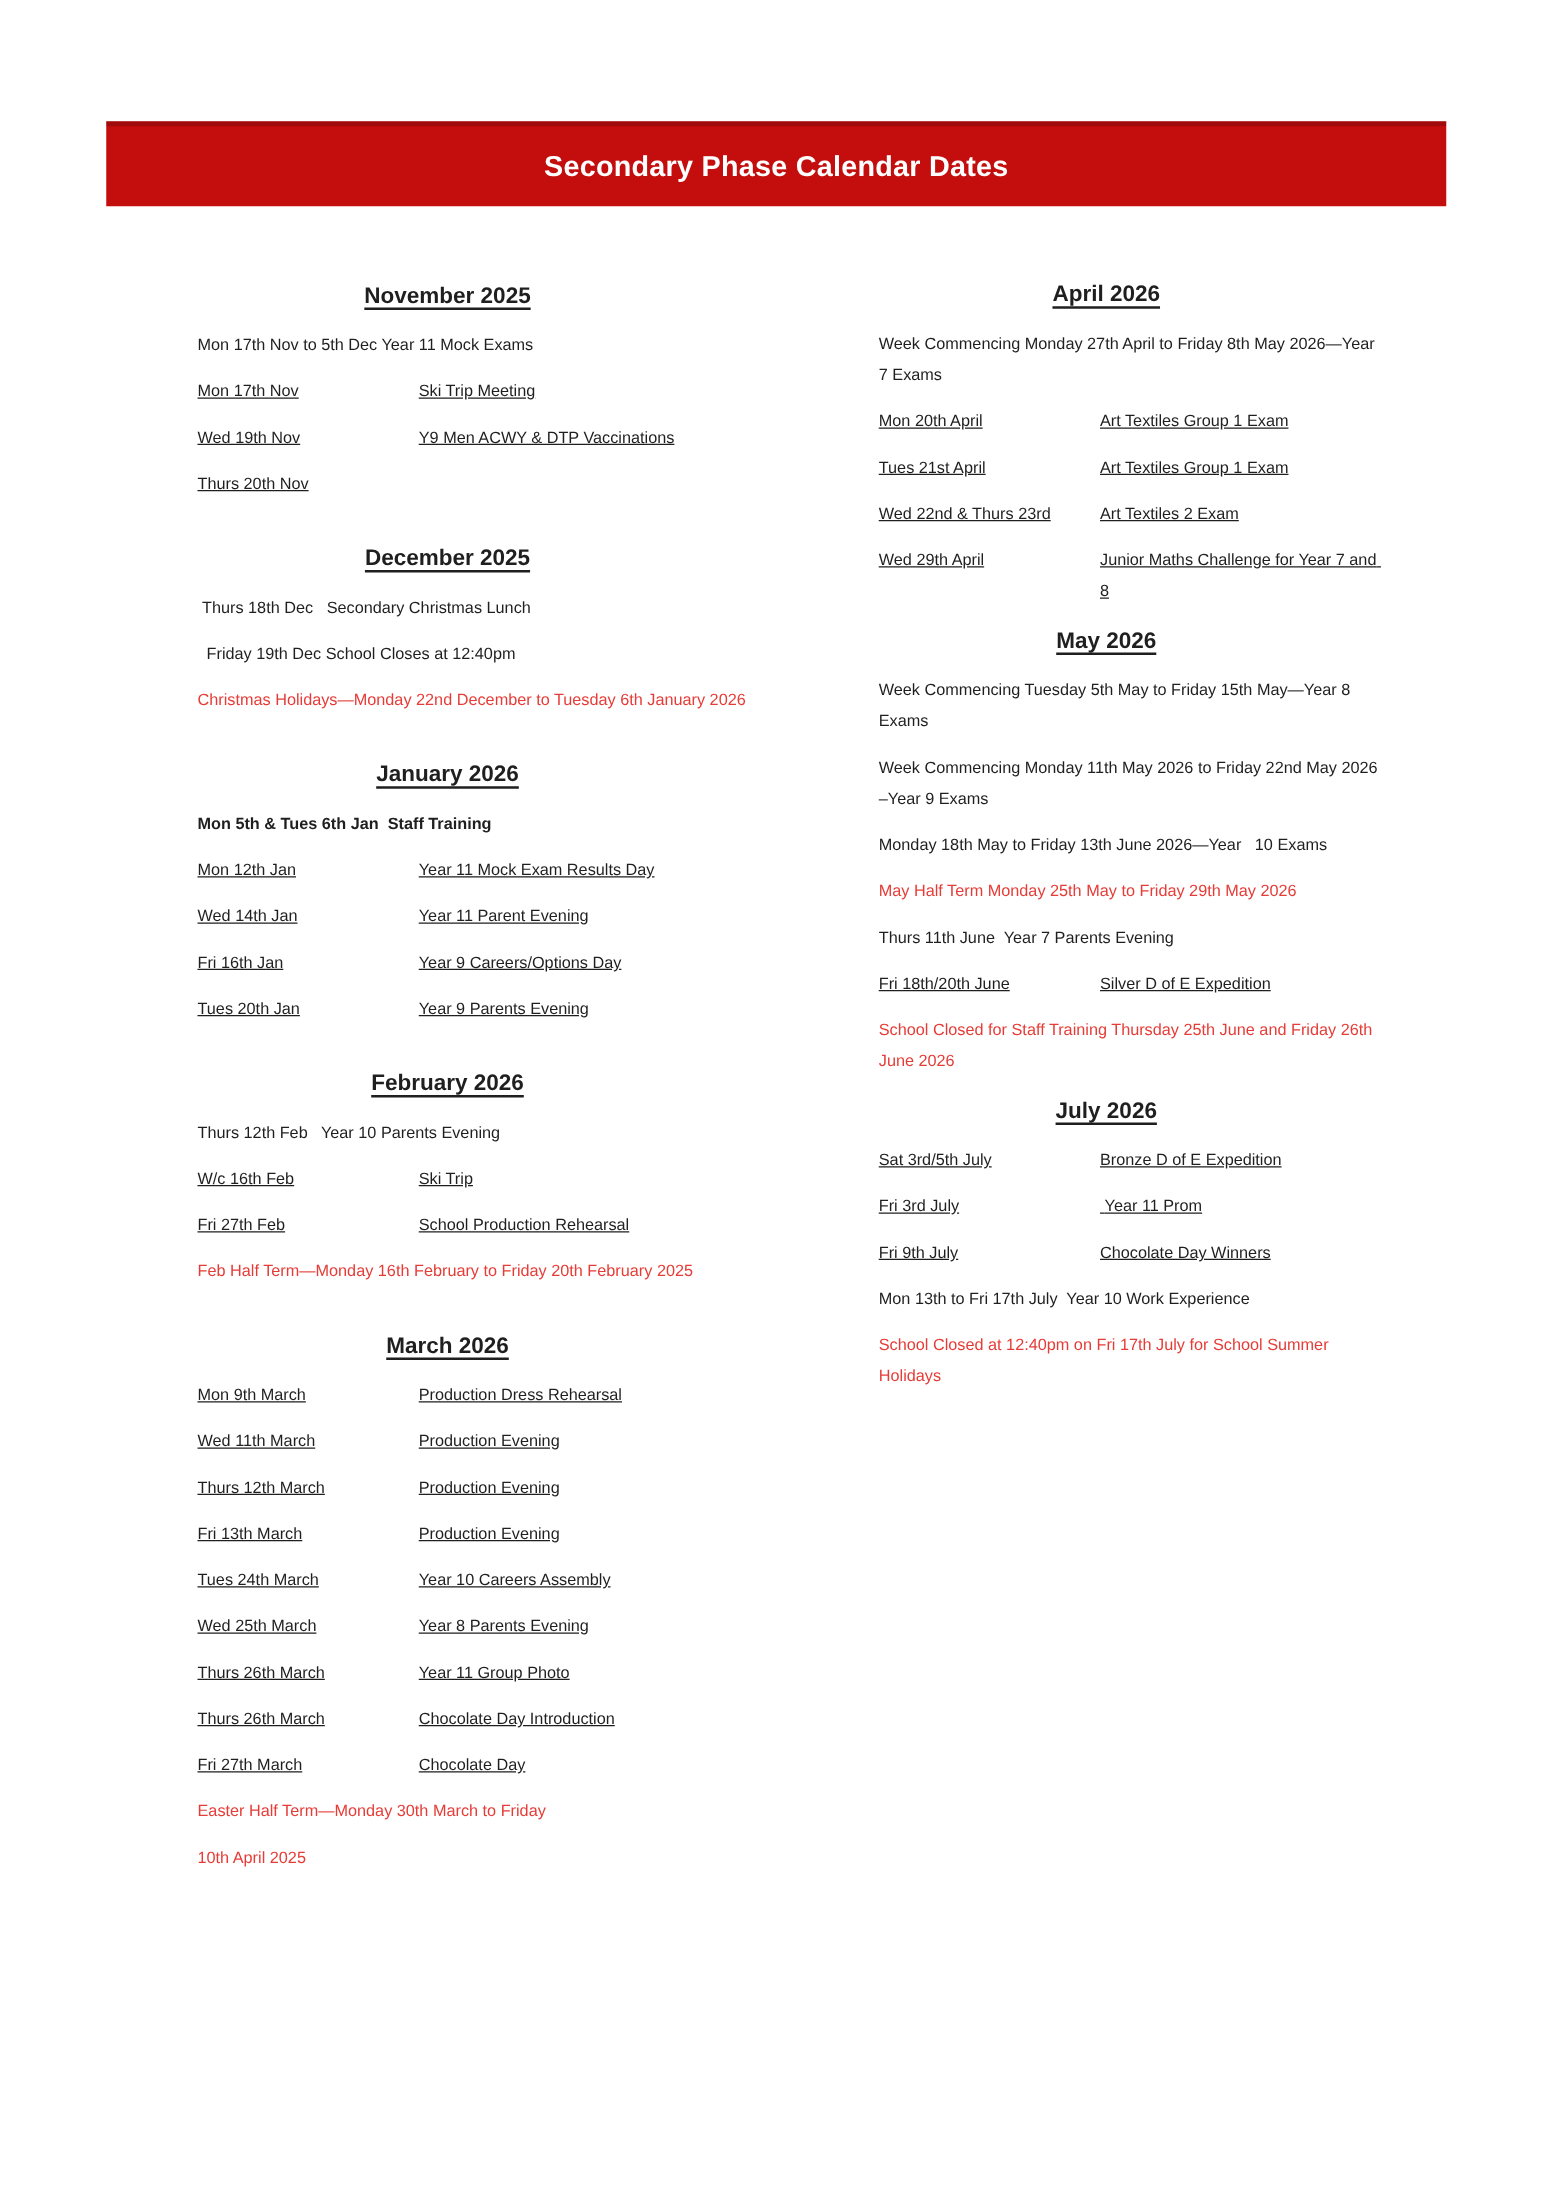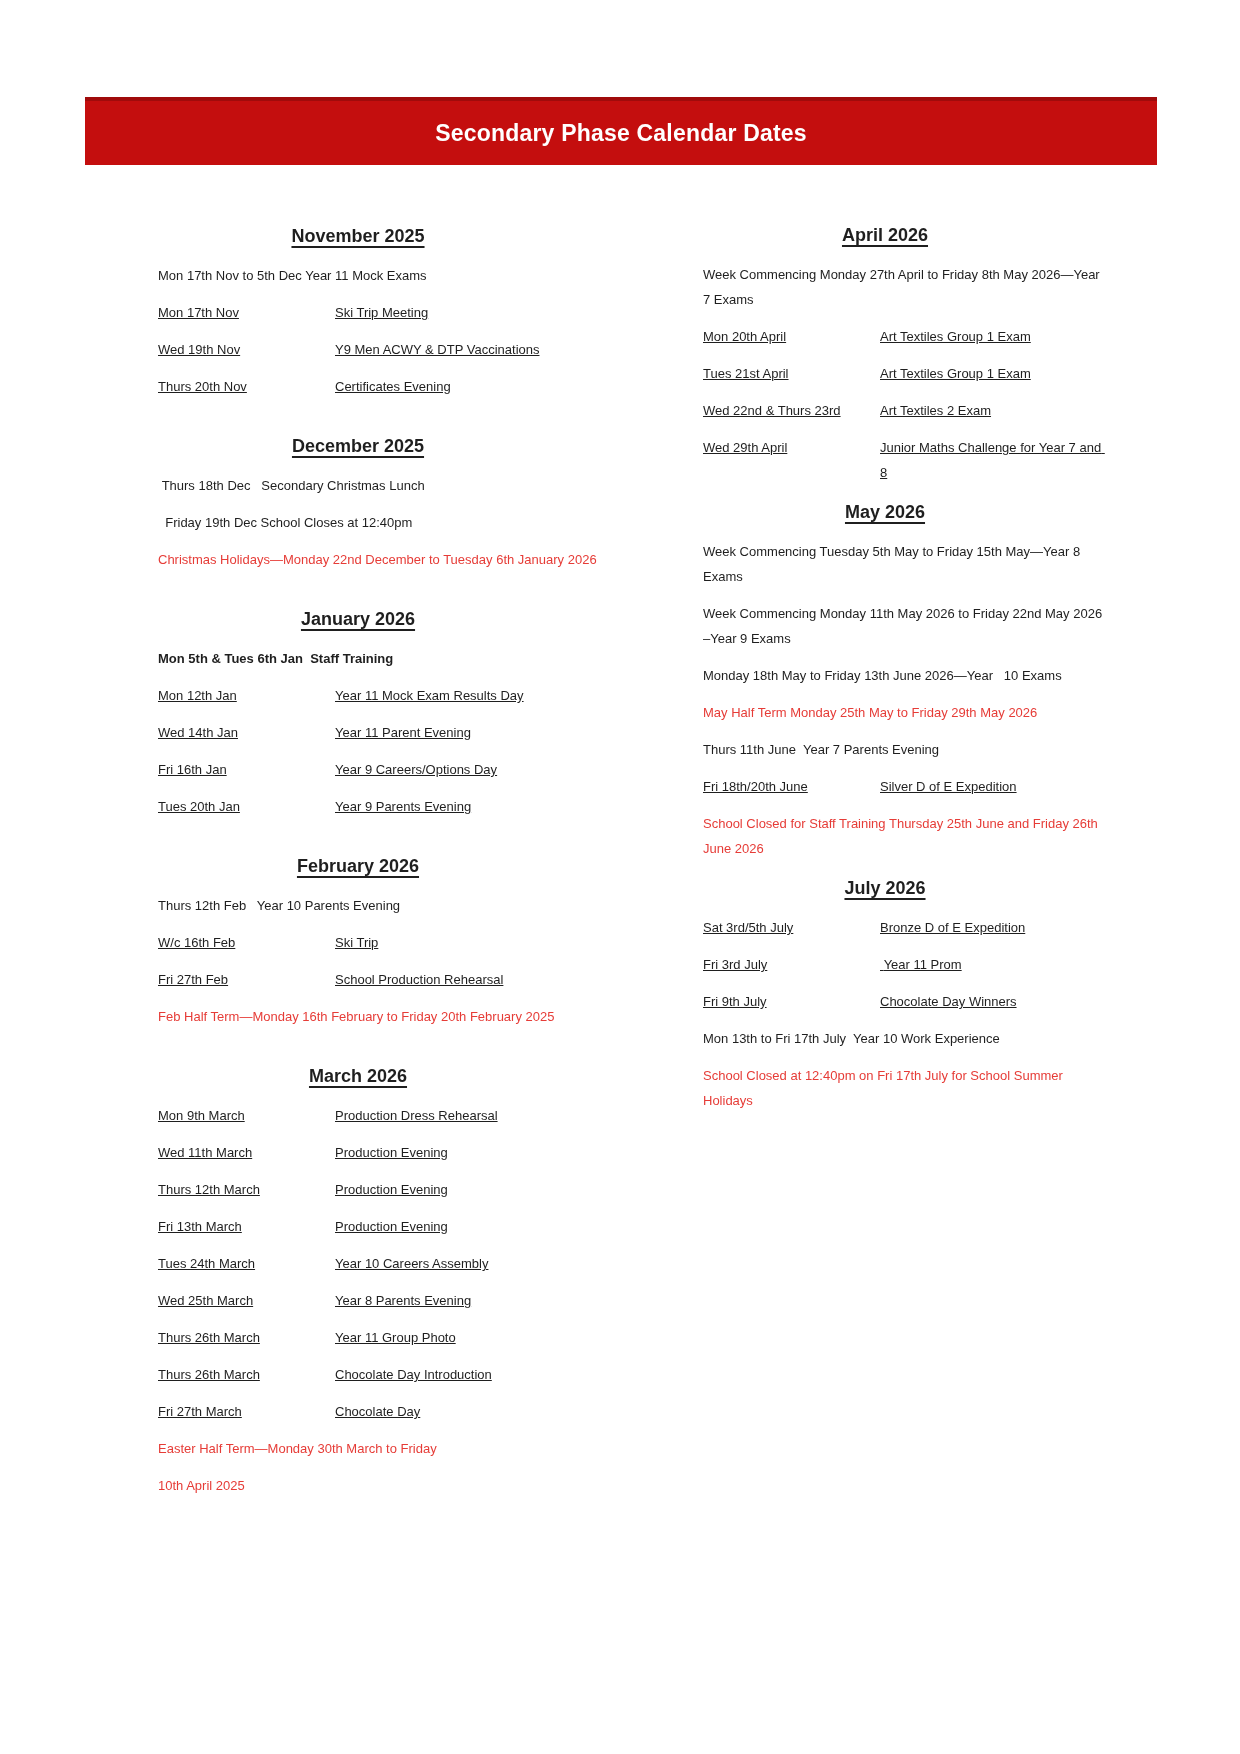--- a/index.html
+++ b/index.html
@@ -74,21 +74,21 @@
   <div class="banner-title">Secondary Phase Calendar Dates</div>
 </div>
 
 <div class="content">
   <div class="col col-left">
       <section class="month-section">
         <h2 class="month-heading">November 2025</h2>
         <div class="row full normal">Mon 17th Nov to 5th Dec Year 11 Mock Exams</div>
         <div class="row pair"><span class="date">Mon 17th Nov</span><span class="event">Ski Trip Meeting</span></div>
         <div class="row pair"><span class="date">Wed 19th Nov</span><span class="event">Y9 Men ACWY &amp; DTP Vaccinations</span></div>
-        <div class="row pair"><span class="date">Thurs 20th Nov</span><span class="event">Certificates Evening</span></div>
+        <div class="row pair"><span class="date">Thurs 20th Nov</span></div>
       </section>
       <section class="month-section">
         <h2 class="month-heading">December 2025</h2>
         <div class="row full normal"> Thurs 18th Dec   Secondary Christmas Lunch</div>
         <div class="row full normal">  Friday 19th Dec School Closes at 12:40pm</div>
         <div class="row full red">Christmas Holidays—Monday 22nd December to Tuesday 6th January 2026</div>
       </section>
       <section class="month-section">
         <h2 class="month-heading">January 2026</h2>
         <div class="row full bold">Mon 5th &amp; Tues 6th Jan  Staff Training</div>

